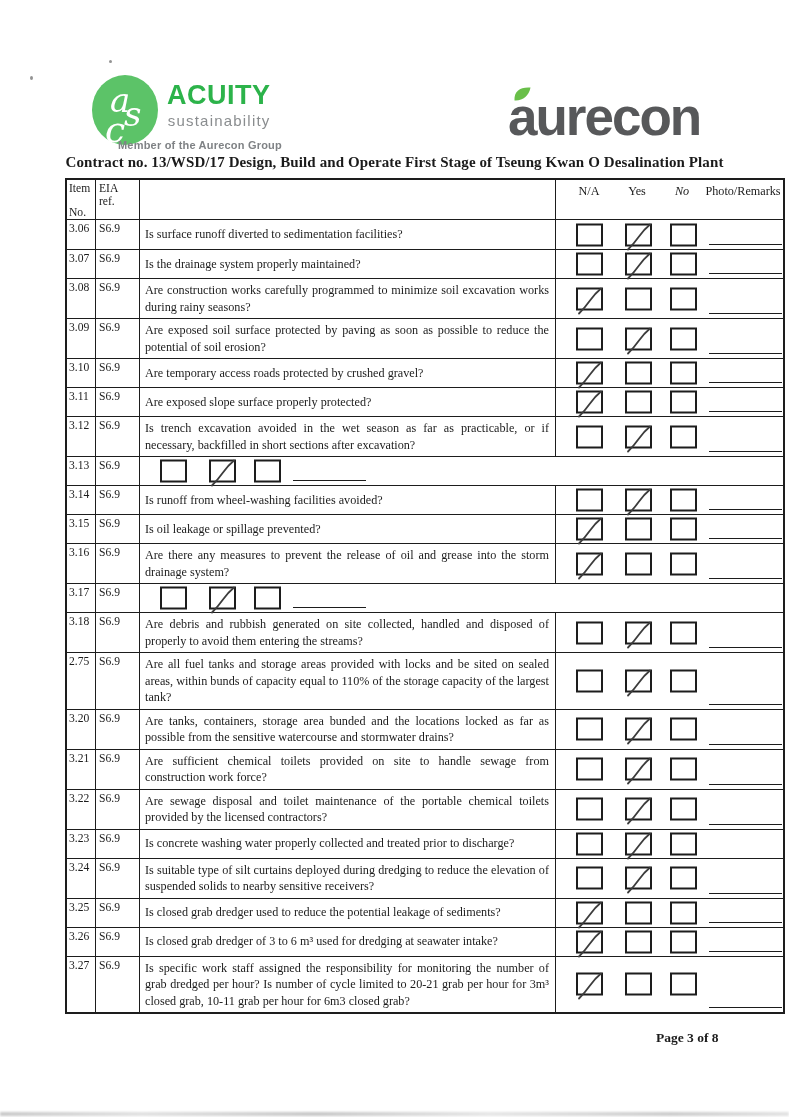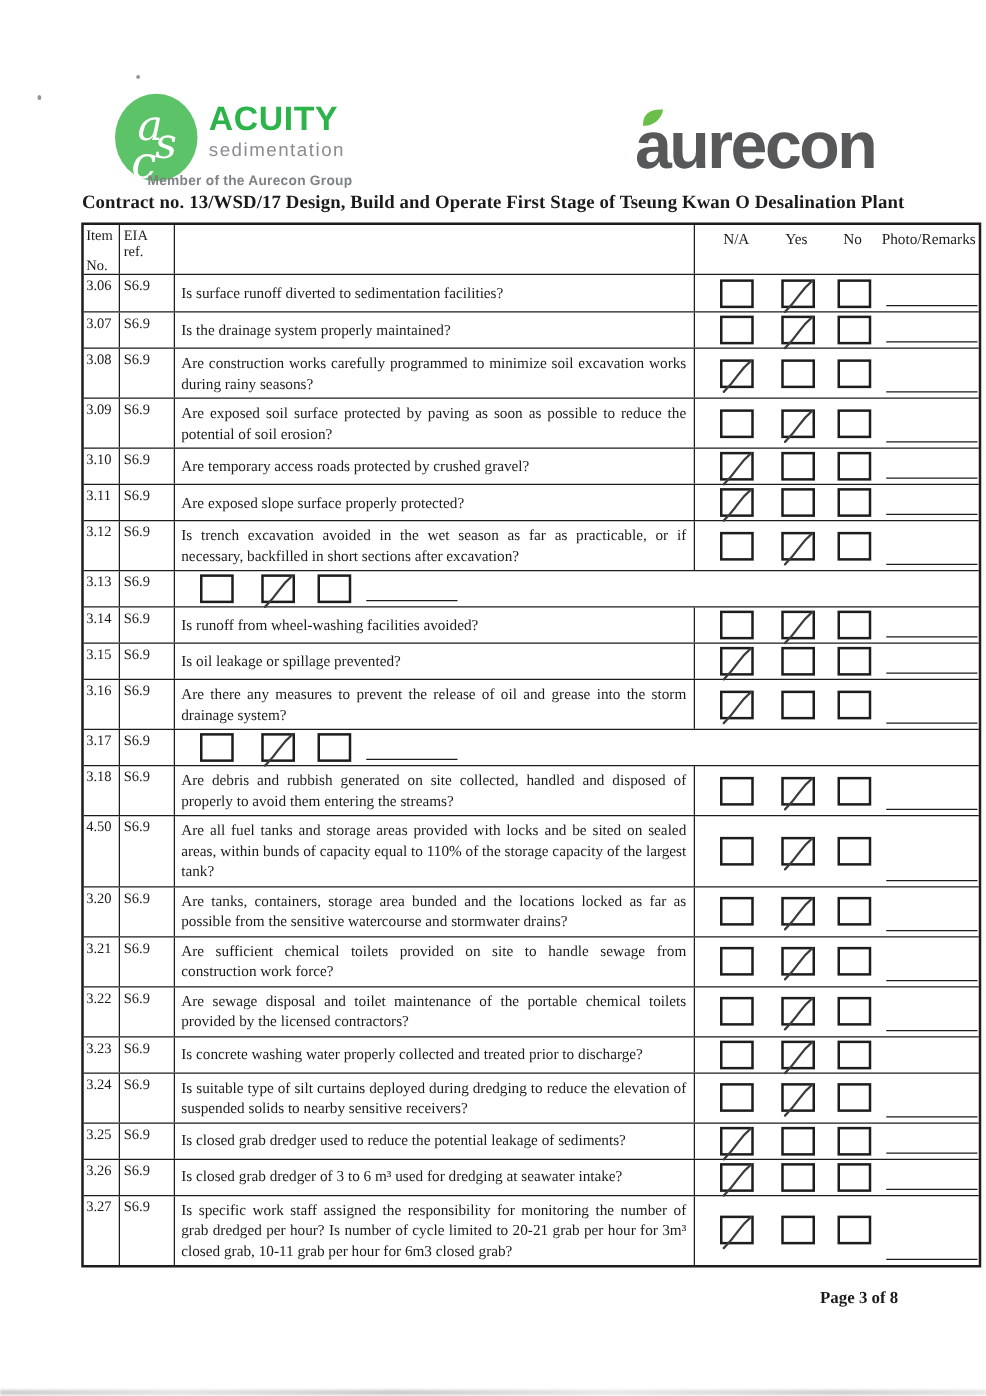--- a/index.html
+++ b/index.html
@@ -52,21 +52,21 @@
     font-size:11.6px;padding:2px 1px 0 2px;}
   .c-eia{width:44px;flex:0 0 44px;border-right:1.4px solid #1d1d1d;box-sizing:border-box;
     font-size:11.6px;padding:2px 12px 0 3px;}
   .c-q{flex:1 1 auto;border-right:1.4px solid #1d1d1d;box-sizing:border-box;
     display:flex;align-items:center;padding:3px 6px 3px 5px;font-size:12.2px;}
   .c-q .qtext{display:block;width:100%;text-align:justify;line-height:16.5px;}
   .c-checks{width:227px;flex:0 0 227px;position:relative;box-sizing:border-box;}
   .c-item .l2{display:block;margin-top:11px;}
 
   .hlab{position:absolute;top:4px;transform:translateX(-50%);font-size:12.2px;white-space:nowrap;}
-  .hlab.na{left:33px;} .hlab.yes{left:81px;} .hlab.no{left:126px;} .hlab.remarks{left:187px;}
+  .hlab.na{left:33px;} .hlab.yes{left:81px;} .hlab.no{left:126px;font-style:italic;} .hlab.remarks{left:187px;}
 
   .cbox{
     position:absolute;top:50%;transform:translateY(-50%);
     width:23px;height:19px;border:2px solid #1d1d1d;box-sizing:content-box;background:#fff;
   }
   .cbox.na{left:20px;} .cbox.yes{left:69px;} .cbox.no{left:114px;}
   .tick{position:absolute;left:-4px;top:-3px;width:31px;height:30px;overflow:visible;display:none;}
   .cbox.checked .tick{display:block;}
   .rline{position:absolute;right:1px;bottom:4px;width:73px;border-bottom:1.7px solid #1d1d1d;}
 
@@ -90,21 +90,21 @@
     <div class="acuity-circle">
       <svg width="70" height="72" viewBox="0 0 70 72">
         <ellipse cx="35" cy="36" rx="33" ry="35" fill="#5cc368"></ellipse>
         <text x="20" y="38" font-family="DejaVu Serif, serif" font-style="italic" font-size="34" fill="#ffffff">a</text>
         <text x="34" y="52" font-family="DejaVu Serif, serif" font-style="italic" font-size="34" fill="#ffffff">s</text>
         <text x="15" y="68" font-family="DejaVu Serif, serif" font-style="italic" font-size="36" fill="#ffffff">c</text>
       </svg>
     </div>
     <div class="acuity-textcol">
       <div class="acuity-name">ACUITY</div>
-      <div class="acuity-sub">sedimentation</div>
+      <div class="acuity-sub">sustainability</div>
     </div>
   </div>
   <div class="acuity-tag">Member of the Aurecon Group</div>
 
   <div class="aurecon">
     <span class="aurecon-leaf">
       <svg width="19" height="16" viewBox="0 0 19 16">
         <path d="M1.5 14.5 C 0.8 5 7.5 0.8 17.5 1.6 C 16.2 9.8 9.2 15.2 1.5 14.5 Z" fill="#69bf49"></path>
       </svg>
     </span>
@@ -403,21 +403,21 @@
         </svg>
       </div>
       <div class="cbox no">
         
       </div>
       <div class="rline"></div>
     </div>
   </div>
 
   <div class="trow">
-    <div class="c-item">4.50</div>
+    <div class="c-item">2.75</div>
     <div class="c-eia">S6.9</div>
     <div class="c-q">
       <span class="qtext">Are all fuel tanks and storage areas provided with locks and be sited on sealed areas, within bunds of capacity equal to 110% of the storage capacity of the largest tank?</span>
     </div>
     <div class="c-checks">
       <div class="cbox na">
         
       </div>
       <div class="cbox yes checked">
         <svg class="tick" viewBox="0 0 31 30">

